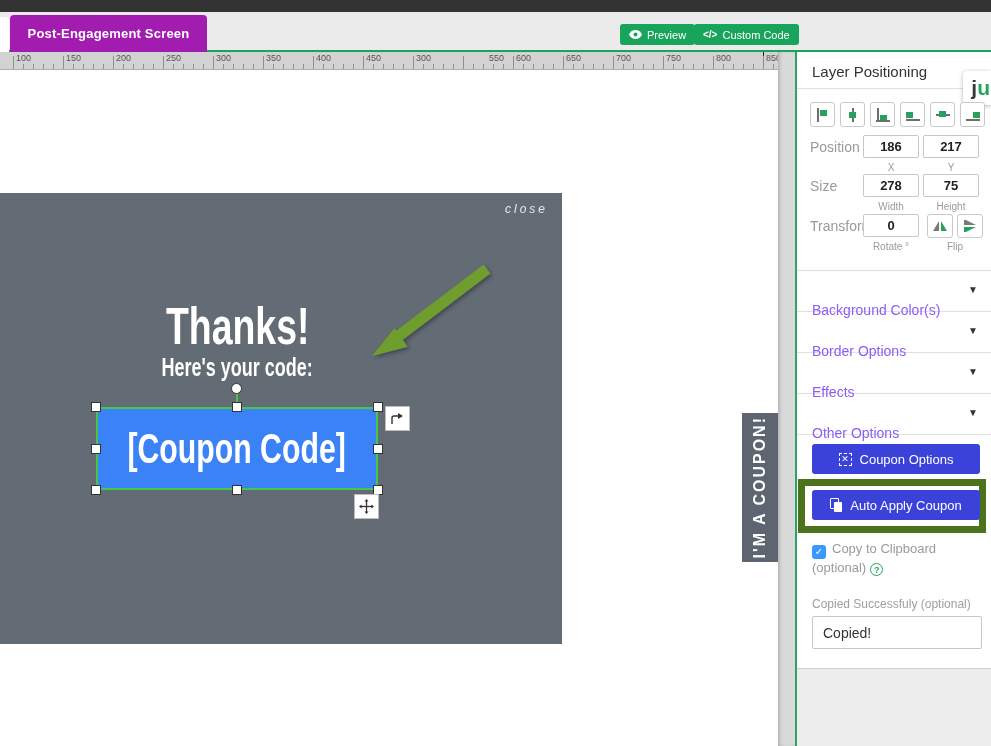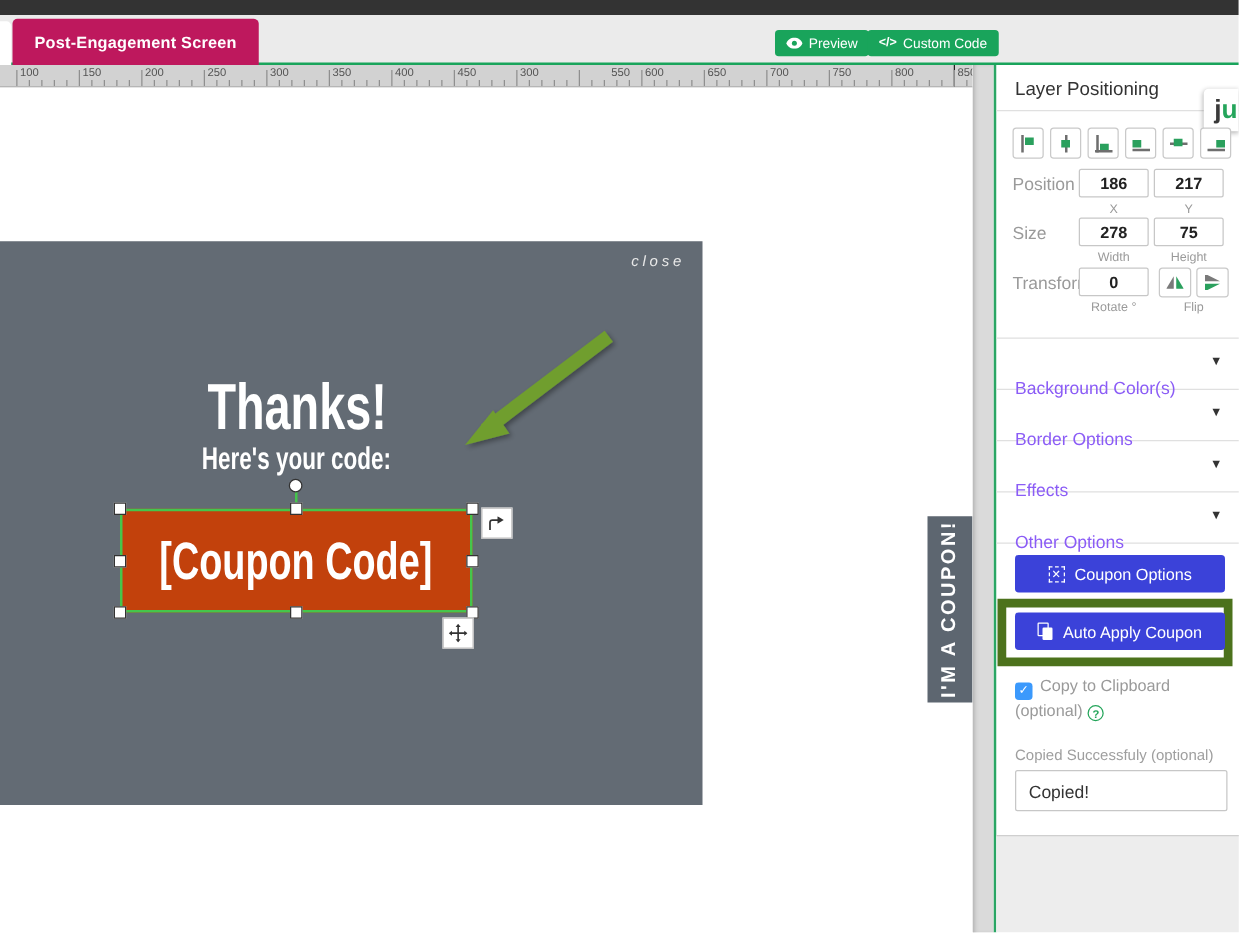--- a/index.html
+++ b/index.html
@@ -3,21 +3,21 @@
 <meta charset="utf-8">
 <style>
   * { margin:0; padding:0; box-sizing:border-box; }
   html,body { width:991px; height:746px; overflow:hidden; }
   body { font-family:"Liberation Sans", sans-serif; position:relative; background:#fff; }
 
   
   .topbar { position:absolute; left:0; top:0; width:991px; height:12px; background:#333333; }
   .tabrow { position:absolute; left:0; top:12px; width:991px; height:40px; background:#ebebeb; border-bottom:2px solid #19a45b; }
   .tab-partial { position:absolute; left:0; top:5px; width:9px; height:35px; background:#ffffff; border-radius:0 4px 0 0; }
-  .tab-active { position:absolute; left:10px; top:3px; width:197px; height:37px; background:#be185d; border-radius:4px 4px 0 0;
+  .tab-active { position:absolute; left:10px; top:3px; width:197px; height:37px; background:#a21caf; border-radius:4px 4px 0 0;
                 color:#fff; font-size:13px; font-weight:bold; display:flex; align-items:center; justify-content:center; letter-spacing:.2px; }
   .chrome-btn { position:absolute; top:12px; height:21px; background:#19a45b; color:#fff; font-size:11px; border:none; border-radius:3px;
                 display:flex; align-items:center; gap:5px; padding:0 9px; cursor:pointer; }
   .chrome-btn svg { display:block; }
   #btn-preview { left:620px; }
   #btn-customcode { left:694px; }
 
   
   .ruler { position:absolute; left:0; top:52px; width:778px; height:18px; background:#d2d2d2; border-bottom:1px solid #adadad; overflow:hidden; }
   .ruler .tick { position:absolute; bottom:0; width:1px; background:#8f8f8f; }
@@ -31,21 +31,21 @@
 
   .popup { position:absolute; left:0; top:123px; width:562px; height:451px; background:#636b74; }
   .close-lbl { position:absolute; top:9px; right:14px; font-style:italic; letter-spacing:3px; font-size:12px; color:#e9e9e9; }
   .ptxt { position:absolute; left:0; width:475px; text-align:center; color:#ffffff; font-weight:bold; white-space:nowrap; }
   .cond { display:inline-block; transform:scaleX(.72); transform-origin:center; }
   .p-title   { top:103px; font-size:52px; }
   .p-sub     { top:160px; font-size:25px; }
   .p-caption { top:310px; font-size:22px; }
 
   
-  .coupon-box { position:absolute; left:96px; top:214px; width:282px; height:83px; border:2px solid #45c54c; background:#c2410c;
+  .coupon-box { position:absolute; left:96px; top:214px; width:282px; height:83px; border:2px solid #45c54c; background:#3b82f6;
                 display:flex; align-items:center; justify-content:center; color:#fff; font-weight:bold; font-size:42px; white-space:nowrap; }
   .handle { position:absolute; width:10px; height:10px; background:#fff; border:1px solid #333; }
   .rot-line { position:absolute; left:50%; top:-16px; width:2px; height:16px; margin-left:-1px; background:#45c54c; }
   .rot-handle { position:absolute; left:50%; top:-26px; width:11px; height:11px; margin-left:-6px; background:#fff; border:1px solid #333; border-radius:50%; }
   .mini-btn { position:absolute; width:25px; height:25px; background:#fff; border:1px solid #bbb; display:flex; align-items:center; justify-content:center; }
   .share-btn { left:287px; top:-3px; }
   .move-btn  { left:256px; top:85px; }
 
   
   .annot-arrow { position:absolute; left:330px; top:177px; pointer-events:none; }

